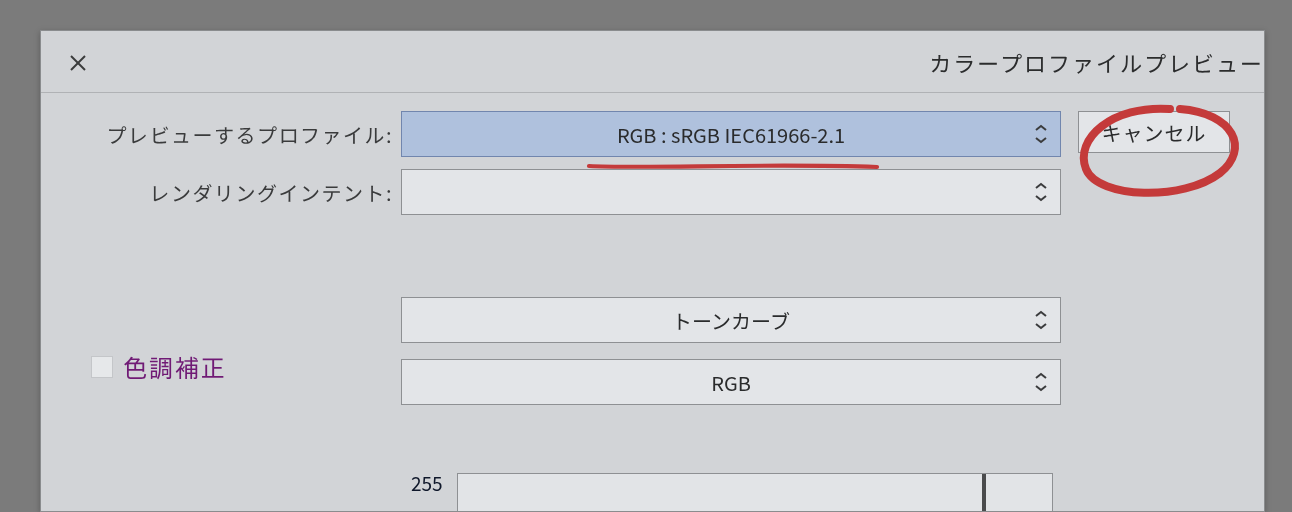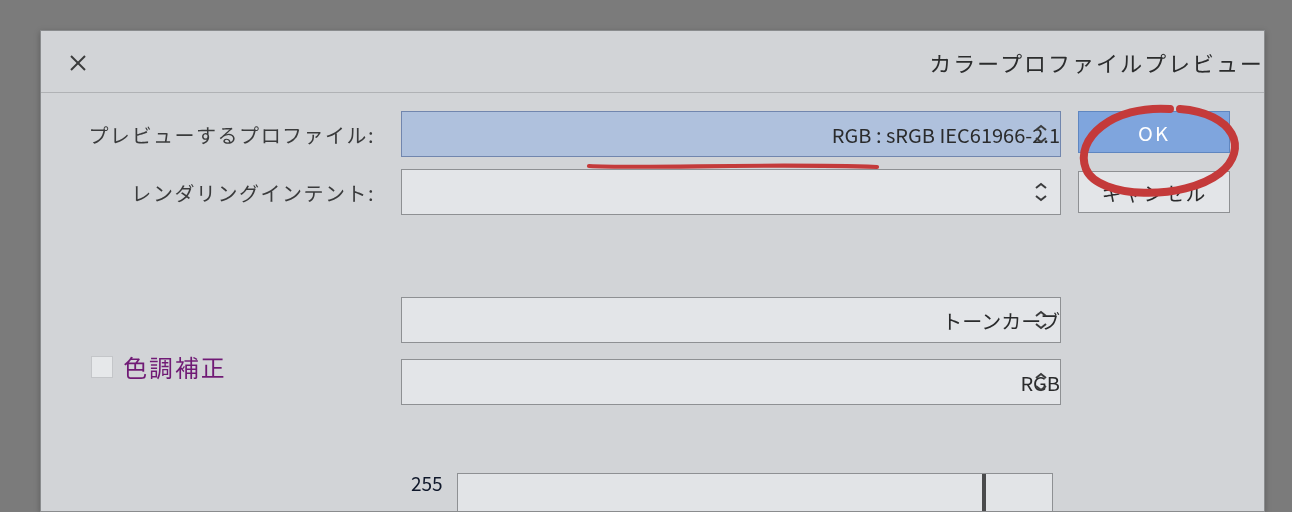--- a/index.html
+++ b/index.html
@@ -51,34 +51,34 @@
   }
 
   .row {
     display: flex;
     align-items: center;
     margin-bottom: 12px;
   }
   .row-label {
     width: 326px;
     text-align: right;
-    padding-right: 26px;
+    padding-right: 8px;
     font-size: 20px;
     letter-spacing: 1.5px;
     color: #3a3b3c;
   }
   .select {
     position: relative;
     height: 46px;
     border: 1px solid #8e9093;
     background: #e3e5e8;
     flex: 0 0 660px;
     display: flex;
     align-items: center;
-    justify-content: flex-end;
+    justify-content: center;
     font-size: 20px;
     color: #2a2b2c;
     cursor: pointer;
   }
   .select.highlight {
     background: #afc1dd;
     border-color: #7186ae;
   }
   .select .stepper {
     position: absolute;
@@ -284,23 +284,20 @@
       <div class="curve-area">
         <span class="axis-label">255</span>
         <div class="curve-box">
           <div class="curve-marker"></div>
         </div>
       </div>
 
     </div>
 
     <div class="pane-btns">
-      <div class="btn primary">
-        <span>OK</span>
-      </div>
       <div class="btn">
         <span>キャンセル</span>
       </div>
     </div>
 
     <div class="ann-underline">
       <svg viewBox="0 0 296 12">
           <path d="M4 6 C 60 9, 180 3, 292 7"></path>
         </svg>
     </div>

